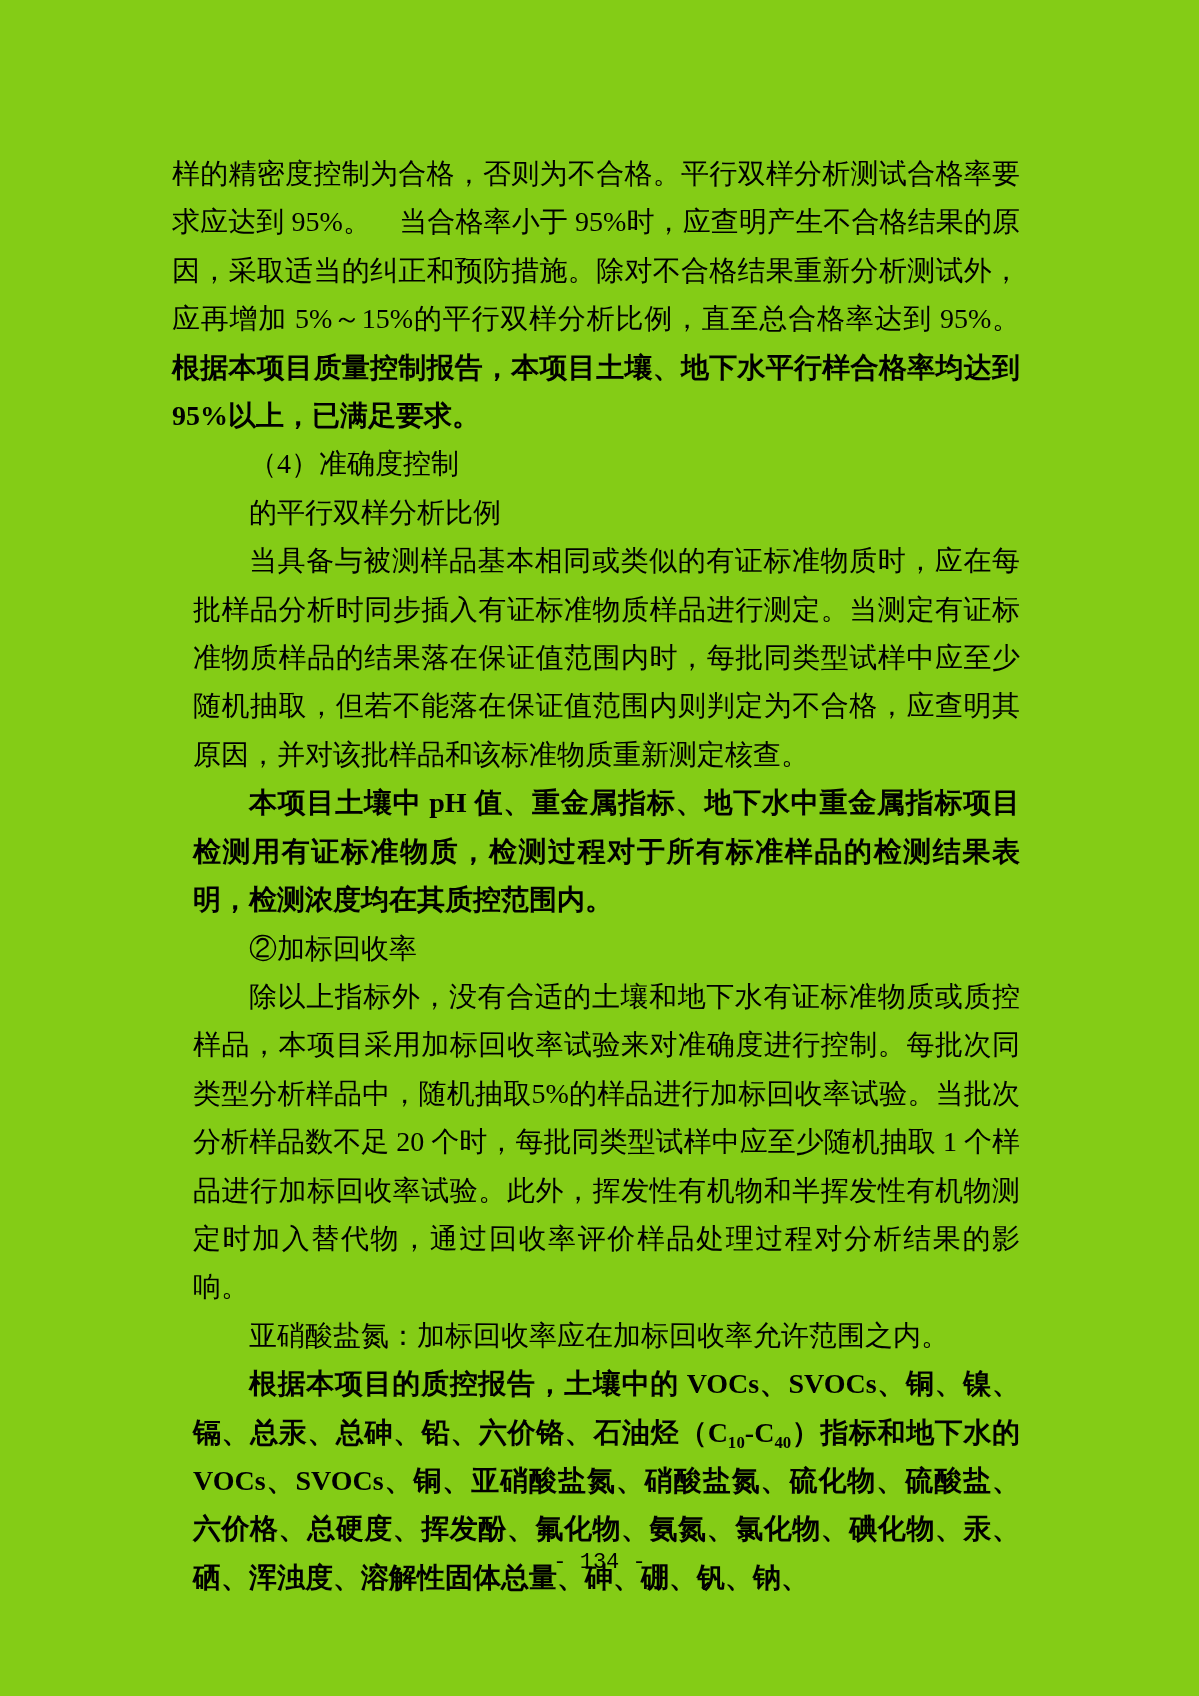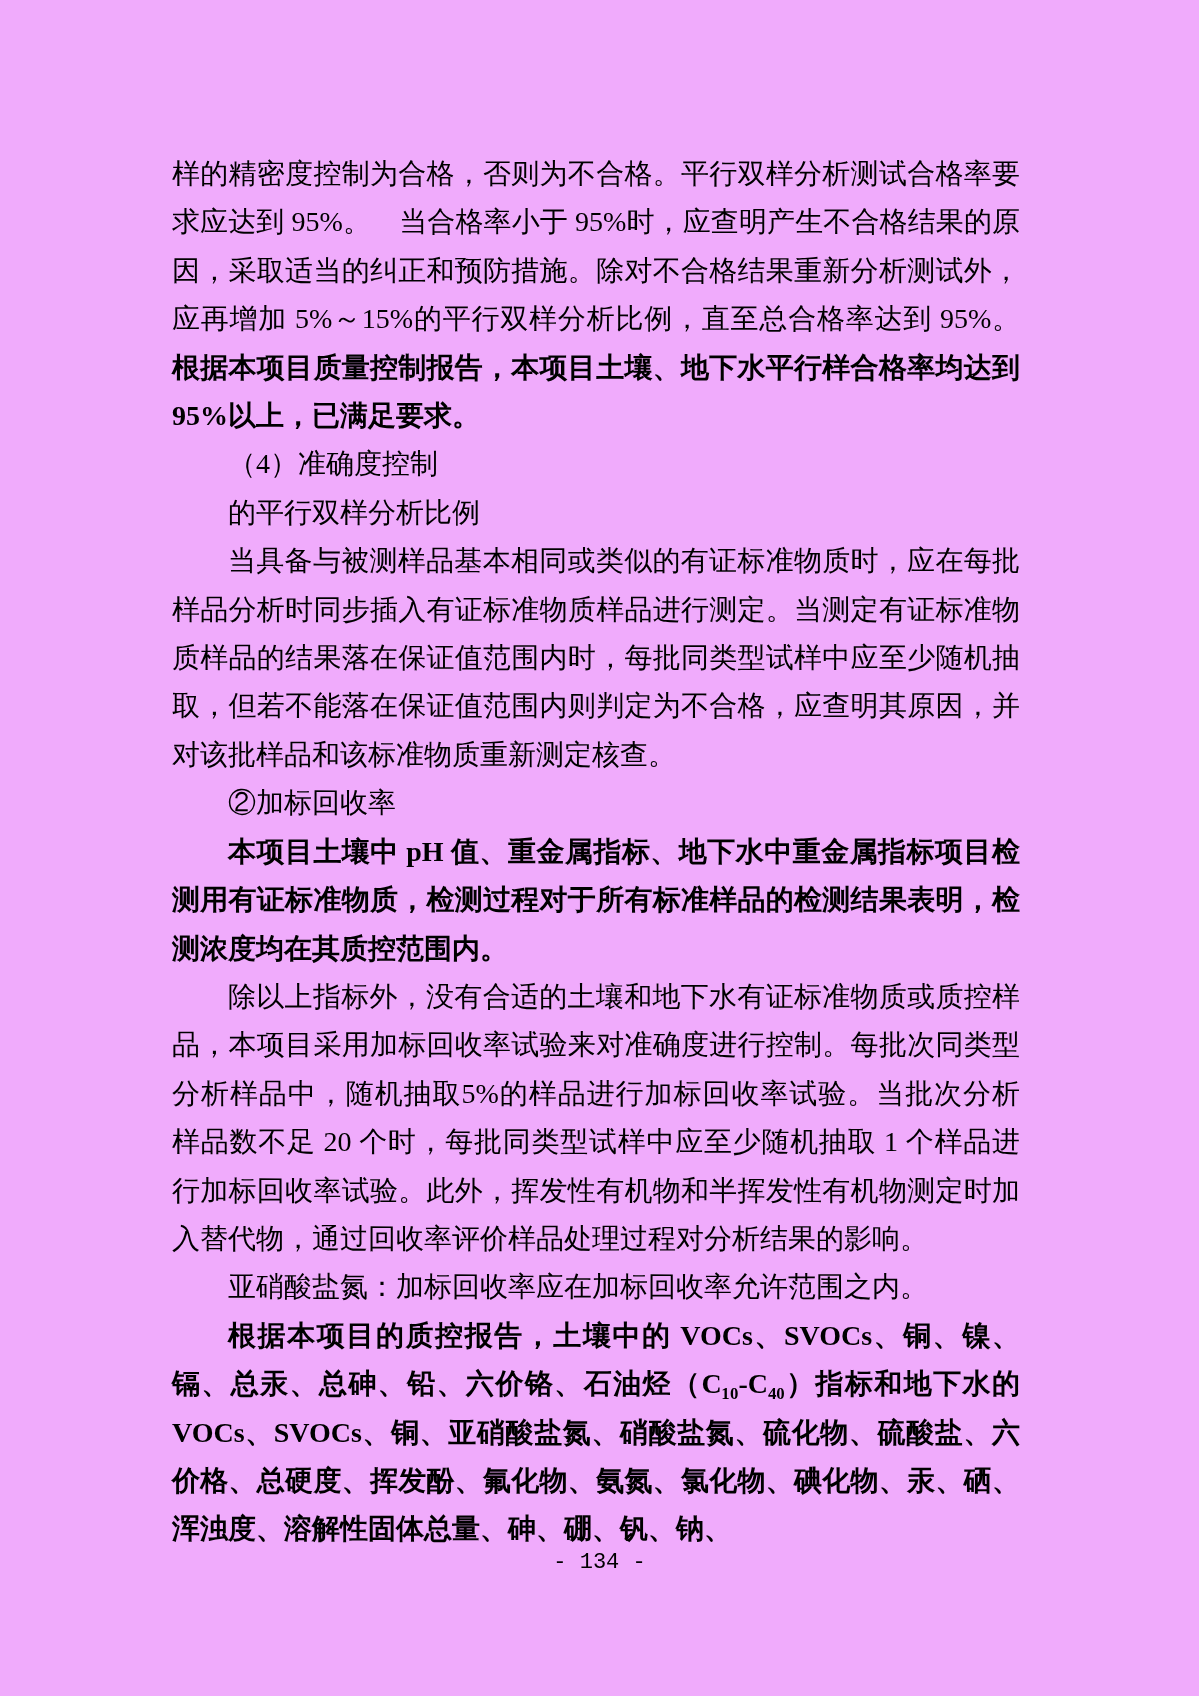--- a/index.html
+++ b/index.html
@@ -4,41 +4,42 @@
 <style>
   html, body {
     margin: 0;
     padding: 0;
     background: #ffffff;
   }
   .page {
     position: relative;
     width: 1199px;
     height: 1696px;
-    background: #f0abfc;
+    background: #84cc16;
     overflow: hidden;
     font-family: "Liberation Serif", "DejaVu Serif", serif;
     color: #000000;
   }
   .doc-body {
     position: absolute;
     left: 172px;
     top: 150px;
     width: 848px;
     font-size: 28px;
     line-height: 48.4px;
     text-align: justify;
     text-justify: inter-character;
   }
   .para {
     margin: 0;
     padding: 0;
   }
   .indent {
     text-indent: 2em;
+    margin-left: 21px;
   }
   .run {
     font-weight: normal;
   }
   .bold {
     font-weight: bold;
   }
   .footer {
     position: absolute;
     left: 0;
@@ -52,22 +53,22 @@
 </style>
 </head>
 <body>
 
 <div class="page">
   <div class="doc-body">
       <p class="para"><span class="run">样的精密度控制为合格，否则为不合格。平行双样分析测试合格率要求应达到 95%。　当合格率小于 95%时，应查明产生不合格结果的原因，采取适当的纠正和预防措施。除对不合格结果重新分析测试外，应再增加 5%～15%的平行双样分析比例，直至总合格率达到 95%。</span><span class="run bold">根据本项目质量控制报告，本项目土壤、地下水平行样合格率均达到 95%以上，已满足要求。</span></p>
       <p class="para indent"><span class="run">（4）准确度控制</span></p>
       <p class="para indent"><span class="run">的平行双样分析比例</span></p>
       <p class="para indent"><span class="run">当具备与被测样品基本相同或类似的有证标准物质时，应在每批样品分析时同步插入有证标准物质样品进行测定。当测定有证标准物质样品的结果落在保证值范围内时，每批同类型试样中应至少随机抽取，但若不能落在保证值范围内则判定为不合格，应查明其原因，并对该批样品和该标准物质重新测定核查。</span></p>
+      <p class="para indent"><span class="run bold">本项目土壤中 pH 值、重金属指标、地下水中重金属指标项目检测用有证标准物质，检测过程对于所有标准样品的检测结果表明，检测浓度均在其质控范围内。</span></p>
       <p class="para indent"><span class="run">②加标回收率</span></p>
-      <p class="para indent"><span class="run bold">本项目土壤中 pH 值、重金属指标、地下水中重金属指标项目检测用有证标准物质，检测过程对于所有标准样品的检测结果表明，检测浓度均在其质控范围内。</span></p>
       <p class="para indent"><span class="run">除以上指标外，没有合适的土壤和地下水有证标准物质或质控样品，本项目采用加标回收率试验来对准确度进行控制。每批次同类型分析样品中，随机抽取5%的样品进行加标回收率试验。当批次分析样品数不足 20 个时，每批同类型试样中应至少随机抽取 1 个样品进行加标回收率试验。此外，挥发性有机物和半挥发性有机物测定时加入替代物，通过回收率评价样品处理过程对分析结果的影响。</span></p>
       <p class="para indent"><span class="run">亚硝酸盐氮：加标回收率应在加标回收率允许范围之内。</span></p>
       <p class="para indent"><span class="run bold">根据本项目的质控报告，土壤中的 VOCs、SVOCs、铜、镍、镉、总汞、总砷、铅、六价铬、石油烃（C₁₀-C₄₀）指标和地下水的 VOCs、SVOCs、铜、亚硝酸盐氮、硝酸盐氮、硫化物、硫酸盐、六价格、总硬度、挥发酚、氟化物、氨氮、氯化物、碘化物、汞、硒、浑浊度、溶解性固体总量、砷、硼、钒、钠、</span></p>
     </div>
   <div class="footer">
     <span>- 134 -</span>
   </div>
 </div>
 
 </body></html>

